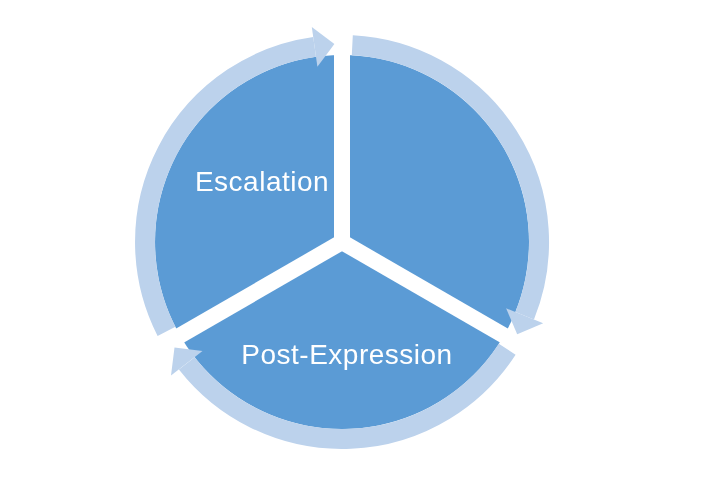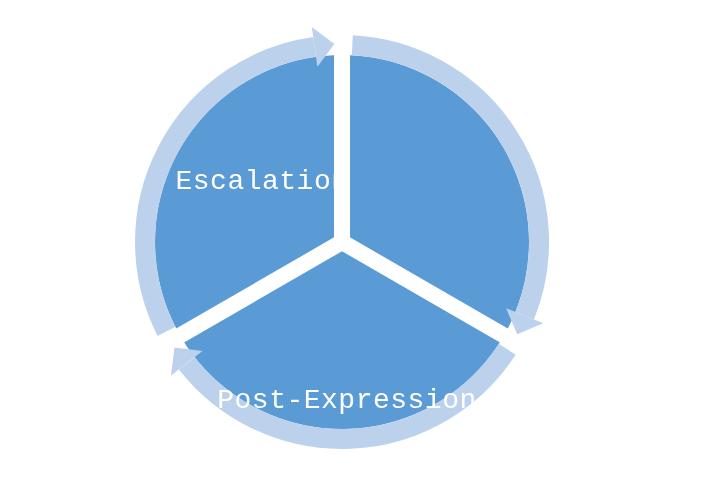--- a/index.html
+++ b/index.html
@@ -2,36 +2,36 @@
 <html><head>
 <meta charset="utf-8">
 <style>
   html, body { margin: 0; padding: 0; background: #ffffff; }
   .canvas {
     position: relative;
     width: 716px;
     height: 480px;
     background: #ffffff;
     overflow: hidden;
-    font-family: Liberation Mono, monospace;
+    font-family: Liberation Sans, sans-serif;
   }
   .diagram-svg { position: absolute; left: 0; top: 0; }
   .stage-label {
     position: absolute;
     transform: translate(-50%, -50%);
     color: #ffffff;
     font-size: 28px;
     font-weight: 400;
     letter-spacing: 0.5px;
     white-space: nowrap;
     line-height: 1;
   }
   .label-escalation      { left: 262px; top: 182px; }
   .label-expression      { left: 432px; top: 182px; }
-  .label-post-expression { left: 347px; top: 355px; margin-top: 46px; }
+  .label-post-expression { left: 347px; top: 355px; }
 </style>
 </head>
 <body>
 
 <div class="canvas">
 
   <svg class="diagram-svg" width="716" height="480" viewBox="0 0 716 480">
 
     <circle cx="342" cy="242" r="187" fill="#5B9BD5"></circle>
 

